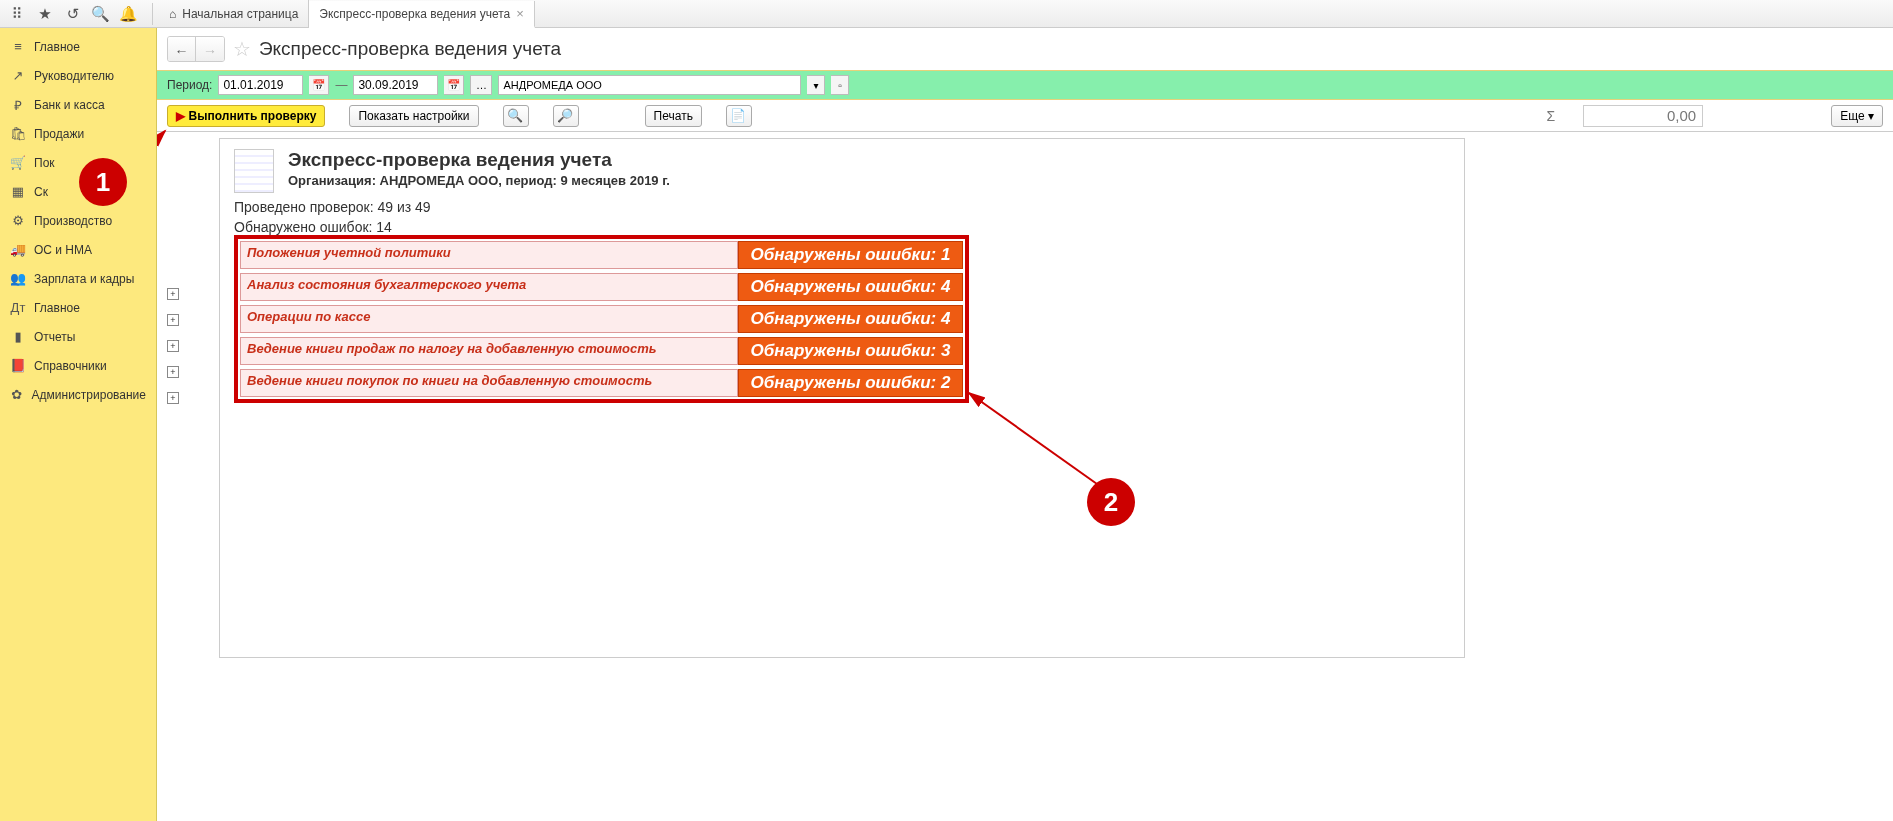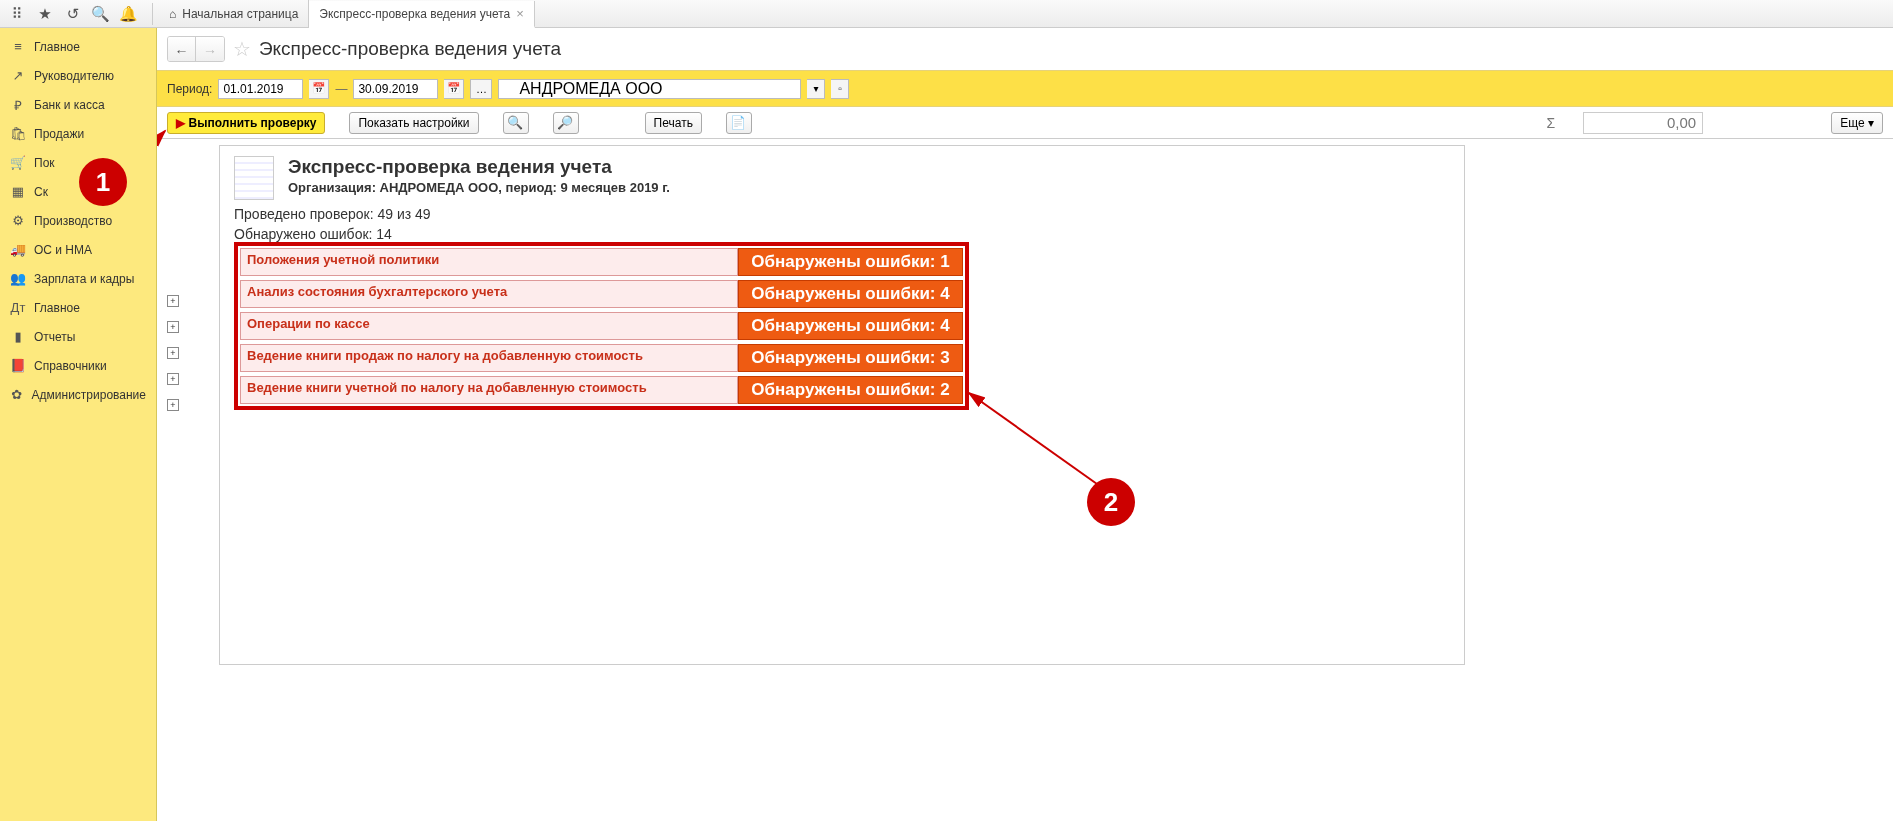--- a/index.html
+++ b/index.html
@@ -20,27 +20,27 @@
 
   .content { flex: 1; display: flex; flex-direction: column; position: relative; }
 
   .page-head { height: 36px; display: flex; align-items: center; padding: 6px 10px 0 10px; gap: 8px; }
   .navbtns { display: inline-flex; border: 1px solid #ccc; border-radius: 3px; overflow: hidden; }
   .navbtns button { width: 28px; height: 24px; border: none; background: linear-gradient(#fff,#efefef); border-right: 1px solid #ccc; cursor: pointer; font-size: 14px; color: #555; }
   .navbtns button:last-child { border-right: none; }
   .star { color: #ccc; font-size: 20px; cursor: pointer; }
   .page-title { font-size: 19px; color: #333; }
 
-  .filters { height: 37px; background: #fde047; border-top: 1px solid #e6d27a; border-bottom: 1px solid #e6d27a; margin: 6px 0 0 0; display: flex; align-items: center; padding: 0 10px; gap: 6px; }
+  .filters { height: 30px; background: #86efac; border-top: 1px solid #e6d27a; border-bottom: 1px solid #e6d27a; margin: 6px 0 0 0; display: flex; align-items: center; padding: 0 10px; gap: 6px; }
   .filters label { font-size: 12px; color: #333; }
   .dateinput { width: 85px; height: 20px; border: 1px solid #bbb; padding: 0 4px; font-size: 12px; }
   .calbtn { width: 20px; height: 20px; border: 1px solid #bbb; background: #f5f5f5; border-left: none; font-size: 11px; cursor: pointer; }
   .dash { color: #666; }
   .dots { width: 22px; height: 20px; border: 1px solid #bbb; background: #f5f5f5; font-size: 11px; cursor: pointer; }
-  .orginput { width: 303px; height: 20px; border: 1px solid #bbb; padding: 0 20px; font-size: 16px; }
+  .orginput { width: 303px; height: 20px; border: 1px solid #bbb; padding: 0 4px; font-size: 11px; }
   .ddbtn { width: 18px; height: 20px; border: 1px solid #bbb; background: #f5f5f5; border-left: none; font-size: 10px; cursor: pointer; }
 
   .toolbar { height: 32px; display: flex; align-items: center; padding: 4px 10px; gap: 24px; border-bottom: 1px solid #ccc; }
   .btn { height: 22px; padding: 0 8px; border: 1px solid #aaa; background: linear-gradient(#fff,#efefef); border-radius: 3px; font-size: 12px; cursor: pointer; }
   .btn-primary { background: #ffeb3b; border-color: #c9ae2c; font-weight: bold; }
   .iconbtn { width: 26px; padding: 0; font-size: 13px; }
   .spacer { flex: 1; }
   .sumbox { width: 120px; height: 22px; border: 1px solid #ccc; text-align: right; padding: 0 6px; font-size: 15px; color: #777; line-height: 20px; }
   .sigma { color: #777; font-size: 14px; margin-right: 4px; }
 
@@ -48,21 +48,21 @@
   .report-inner { margin-left: 52px; border: 1px solid #ccc; width: 1246px; min-height: 520px; padding: 10px 14px; position: relative; }
   .report-header { display: flex; gap: 14px; margin-bottom: 6px; }
   .doc-icon { width: 40px; height: 44px; border: 1px solid #ccc; background: repeating-linear-gradient(#fff,#fff 5px,#eef 5px,#eef 7px); }
   .report-title { font-size: 19px; font-weight: bold; }
   .report-sub { font-size: 13px; font-weight: bold; margin-top: 2px; }
   .report-meta { font-size: 14px; color: #333; margin-top: 4px; }
 
   .expanders { position: absolute; left: 10px; top: 156px; display: flex; flex-direction: column; gap: 14px; }
   .expander { width: 12px; height: 12px; border: 1px solid #888; font-size: 9px; line-height: 10px; text-align: center; cursor: pointer; background: #fff; user-select: none;}
 
-  .results-box { border: 4px solid #c00; padding: 2px; width: 735px; }
+  .results-box { border: 4px solid #c00; padding: 2px; width: 735px; font-style: italic; }
   .res-row { display: flex; margin-bottom: 4px; }
   .res-row:last-child { margin-bottom: 0; }
   .res-name { flex: 1; background: #fdecec; border: 1px solid #d99; padding: 3px 6px; color: #c8301a; font-weight: bold; font-size: 13px; }
   .res-err { width: 225px; background: #ee5b12; border: 1px solid #c63b00; padding: 3px 6px; color: #fff; font-weight: bold; font-size: 17px; text-align: center; }
 
   .marker { position: absolute; width: 48px; height: 48px; border-radius: 50%; background: #c00; color: #fff; font-size: 26px; font-weight: bold; display: flex; align-items: center; justify-content: center; z-index: 10; }
   svg.overlay { position: absolute; top: 0; left: 0; pointer-events: none; z-index: 9; }
 </style>
 </head>
 <body>
@@ -213,21 +213,21 @@
             </div>
             <div class="res-row">
               <div class="res-name">Операции по кассе</div>
               <div class="res-err">Обнаружены ошибки: 4</div>
             </div>
             <div class="res-row">
               <div class="res-name">Ведение книги продаж по налогу на добавленную стоимость</div>
               <div class="res-err">Обнаружены ошибки: 3</div>
             </div>
             <div class="res-row">
-              <div class="res-name">Ведение книги учетной по налогу на добавленную стоимость</div>
+              <div class="res-name">Ведение книги покупок по книги на добавленную стоимость</div>
               <div class="res-err">Обнаружены ошибки: 2</div>
             </div>
           </div>
       </div>
 
     </div>
 
     <div class="marker" style="left:-78px; top:130px">1</div>
     <div class="marker" style="left:930px; top:450px">2</div>
     <svg class="overlay" width="1400" height="700">

